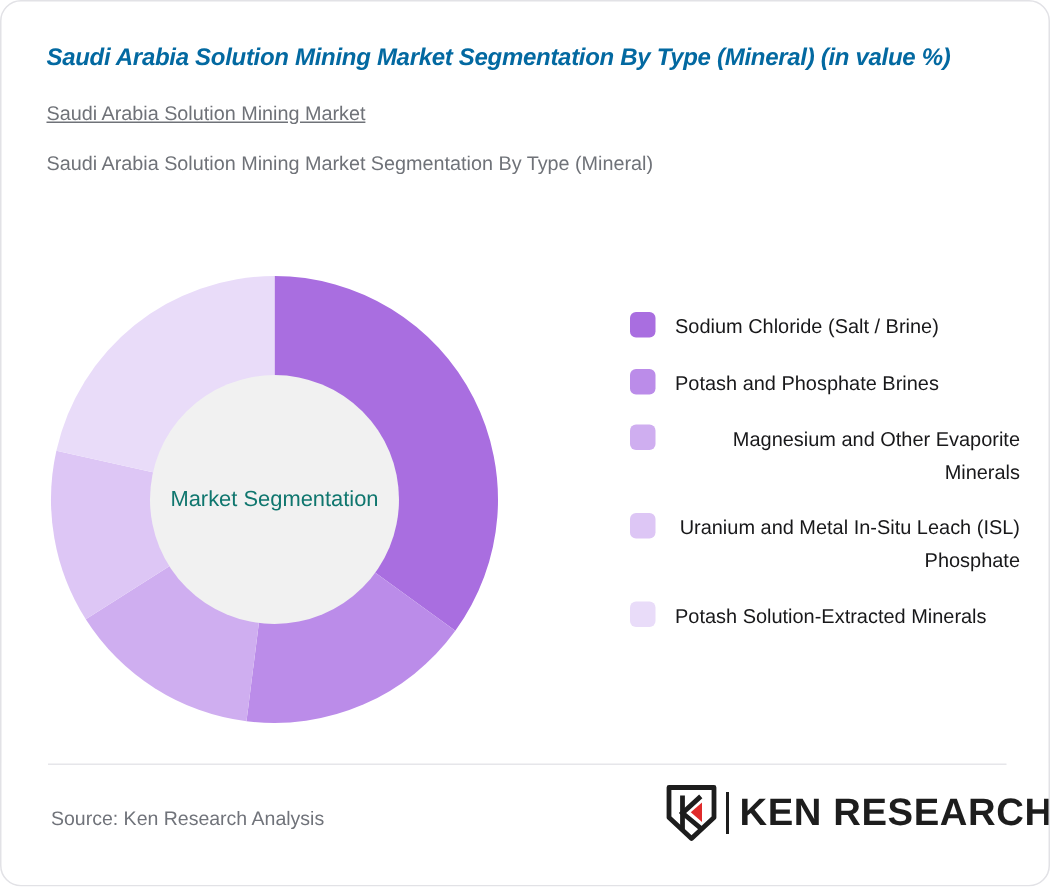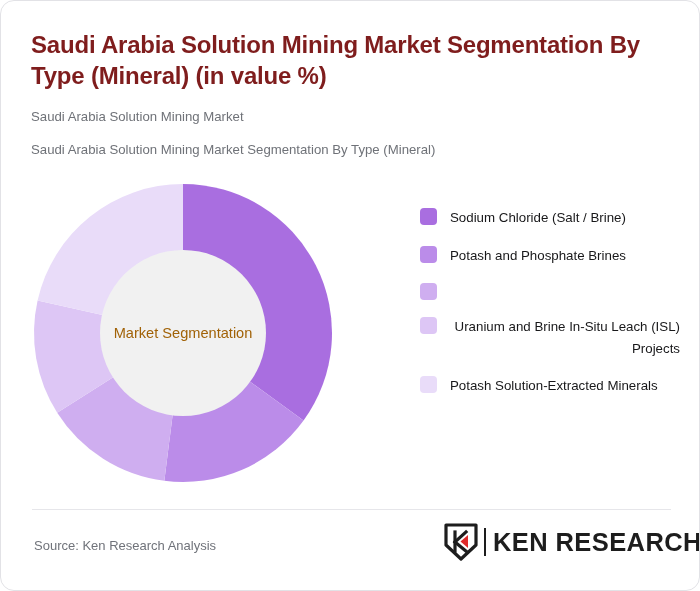--- a/index.html
+++ b/index.html
@@ -19,34 +19,35 @@
     background: #ffffff;
     border: 1px solid #e2e2e6;
     border-radius: 14px;
     overflow: hidden;
   }
 
   
   #header { position: absolute; left: 30px; top: 28px; width: 645px; }
 
   #chart-title {
-    font-size: 24px;
+    font-size: 16px;
     font-weight: bold;
     line-height: 1.30;
-    color: #7f1d1d;
+    color: #0369a1;
     letter-spacing: -0.2px;
+    font-style: italic;
   }
 
   .subtitle {
     font-size: 13.2px;
     color: #6f7278;
     line-height: 1.58;
     margin-top: 12px;
   }
-  #subtitle-1 { margin-top: 16px; }
+  #subtitle-1 { margin-top: 16px; text-decoration: underline; }
 
   
   #donut-wrap {
     position: absolute;
     left: 23px;
     top: 173px;
     width: 318px;
     height: 318px;
   }
   #donut-svg { display: block; width: 318px; height: 318px; }
@@ -55,21 +56,21 @@
     position: absolute;
     left: 0; top: 0;
     width: 318px; height: 318px;
     display: flex;
     align-items: center;
     justify-content: center;
     pointer-events: none;
   }
   #center-label span {
     font-size: 14.6px;
-    color: #a16207;
+    color: #0f766e;
     white-space: nowrap;
   }
 
   
   #legend {
     position: absolute;
     left: 419px;
     top: 206px;
     width: 260px;
     text-align: right;
@@ -166,24 +167,25 @@
       <div class="legend-item">
         <span class="legend-swatch" style="background: rgb(169, 110, 224);"></span>
         <span class="legend-label">Sodium Chloride (Salt / Brine)</span>
       </div>
       <div class="legend-item">
         <span class="legend-swatch" style="background: rgb(187, 140, 233);"></span>
         <span class="legend-label">Potash and Phosphate Brines</span>
       </div>
       <div class="legend-item">
         <span class="legend-swatch" style="background: rgb(207, 174, 240);"></span>
+        <span class="legend-label">Magnesium and Other Evaporite Minerals</span>
       </div>
       <div class="legend-item">
         <span class="legend-swatch" style="background: rgb(221, 198, 245);"></span>
-        <span class="legend-label">Uranium and Brine In-Situ Leach (ISL) Projects</span>
+        <span class="legend-label">Uranium and Metal In-Situ Leach (ISL) Phosphate</span>
       </div>
       <div class="legend-item">
         <span class="legend-swatch" style="background: rgb(233, 220, 249);"></span>
         <span class="legend-label">Potash Solution-Extracted Minerals</span>
       </div>
     </div>
 
   <div id="divider"></div>
 
   <div id="source-text">Source: Ken Research Analysis</div>

